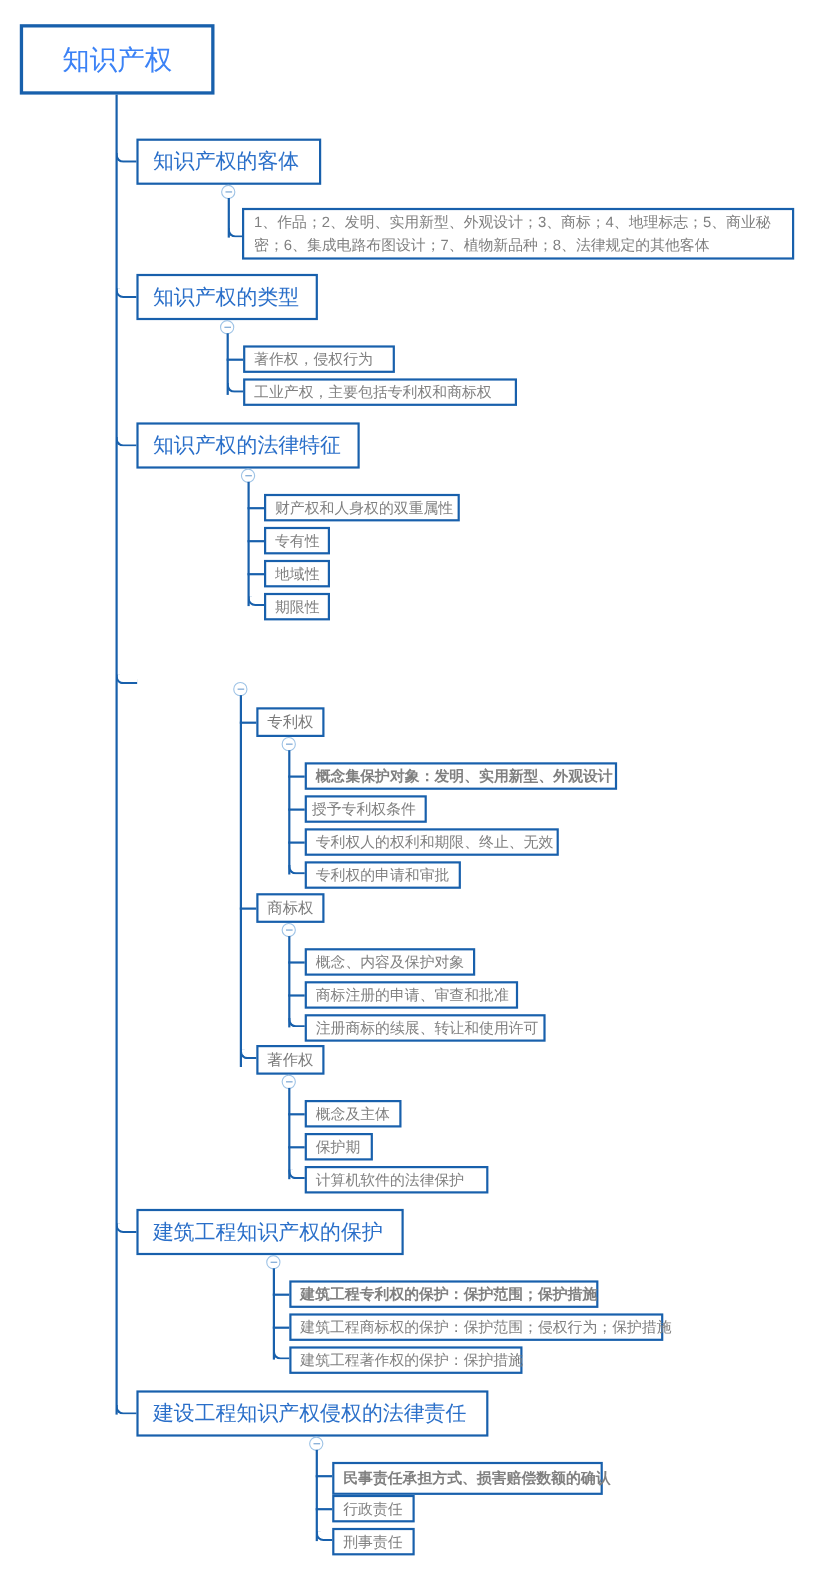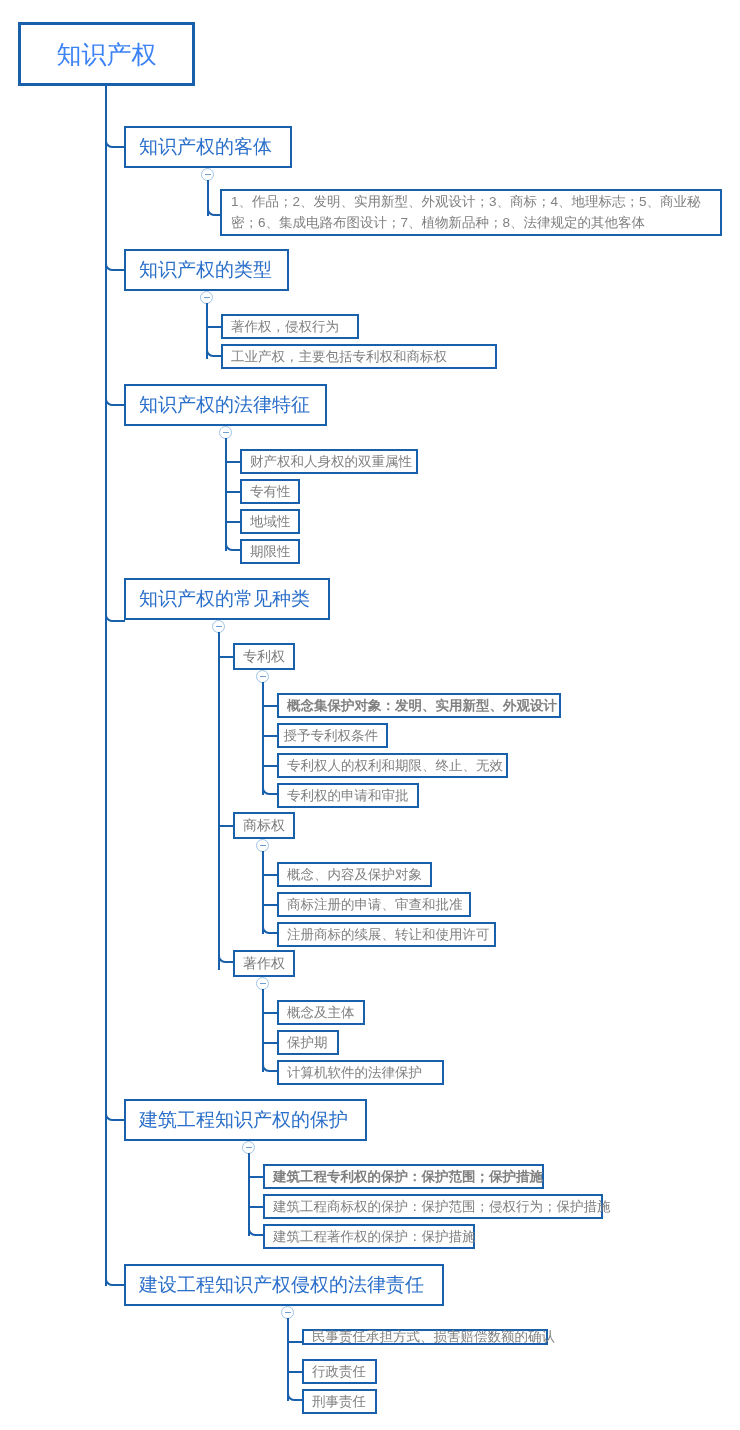--- a/index.html
+++ b/index.html
@@ -126,21 +126,21 @@
   <div class="node lv2" style="left:124px; top:249px; width:165px; height:42px;">
     <span>知识产权的类型</span>
   </div>
   <div class="toggle" style="left:200px; top:291px;"></div>
   <div class="ln v" style="left:206px; top:303px; height:56px;"></div>
   <div class="ln h" style="left:206px; top:326px; width:16px;"></div>
   <div class="elbow" style="left:206px; top:348px; width:16px; height:9px;"></div>
   <div class="node leaf" style="left:221px; top:314px; width:138px; height:25px;">
     <span>著作权，侵权行为</span>
   </div>
-  <div class="node leaf" style="left:221px; top:344px; width:276px; height:25px;">
+  <div class="node leaf" style="left:221px; top:344px; width:249px; height:25px;">
     <span>工业产权，主要包括专利权和商标权</span>
   </div>
 
   <div class="elbow" style="left:105px; top:397px; width:20px; height:9px;"></div>
   <div class="node lv2" style="left:124px; top:384px; width:203px; height:42px;">
     <span>知识产权的法律特征</span>
   </div>
   <div class="toggle" style="left:219px; top:426px;"></div>
   <div class="ln v" style="left:225px; top:438px; height:113px;"></div>
   <div class="ln h" style="left:225px; top:461px; width:16px;"></div>
@@ -154,23 +154,20 @@
     <span>专有性</span>
   </div>
   <div class="node leaf" style="left:240px; top:509px; width:60px; height:25px;">
     <span>地域性</span>
   </div>
   <div class="node leaf" style="left:240px; top:539px; width:60px; height:25px;">
     <span>期限性</span>
   </div>
 
   <div class="elbow" style="left:105px; top:613px; width:20px; height:9px;"></div>
-  <div class="node lv2" style="left:124px; top:578px; width:206px; height:42px;">
-    <span>知识产权的常见种类</span>
-  </div>
   <div class="toggle" style="left:212px; top:620px;"></div>
 
   <div class="ln v" style="left:218px; top:632px; height:338px;"></div>
   <div class="ln h" style="left:218px; top:656px; width:16px;"></div>
   <div class="ln h" style="left:218px; top:825px; width:16px;"></div>
   <div class="elbow" style="left:218px; top:954px; width:16px; height:9px;"></div>
 
   <div class="node lv3" style="left:233px; top:643px; width:62px; height:27px;">
     <span>专利权</span>
   </div>
@@ -250,21 +247,21 @@
 
   <div class="elbow" style="left:105px; top:1277px; width:20px; height:9px;"></div>
   <div class="node lv2" style="left:124px; top:1264px; width:320px; height:42px;">
     <span>建设工程知识产权侵权的法律责任</span>
   </div>
   <div class="toggle" style="left:281px; top:1306px;"></div>
   <div class="ln v" style="left:287px; top:1318px; height:83px;"></div>
   <div class="ln h" style="left:287px; top:1341px; width:16px;"></div>
   <div class="ln h" style="left:287px; top:1371px; width:16px;"></div>
   <div class="elbow" style="left:287px; top:1392px; width:16px; height:9px;"></div>
-  <div class="node leaf" style="left:302px; top:1329px; width:246px; height:16px;">
+  <div class="node leaf" style="left:302px; top:1329px; width:246px; height:30px;font-weight:bold;">
     <span>民事责任承担方式、损害赔偿数额的确认</span>
   </div>
   <div class="node leaf" style="left:302px; top:1359px; width:75px; height:25px;">
     <span>行政责任</span>
   </div>
   <div class="node leaf" style="left:302px; top:1389px; width:75px; height:25px;">
     <span>刑事责任</span>
   </div>
 
 </div>

